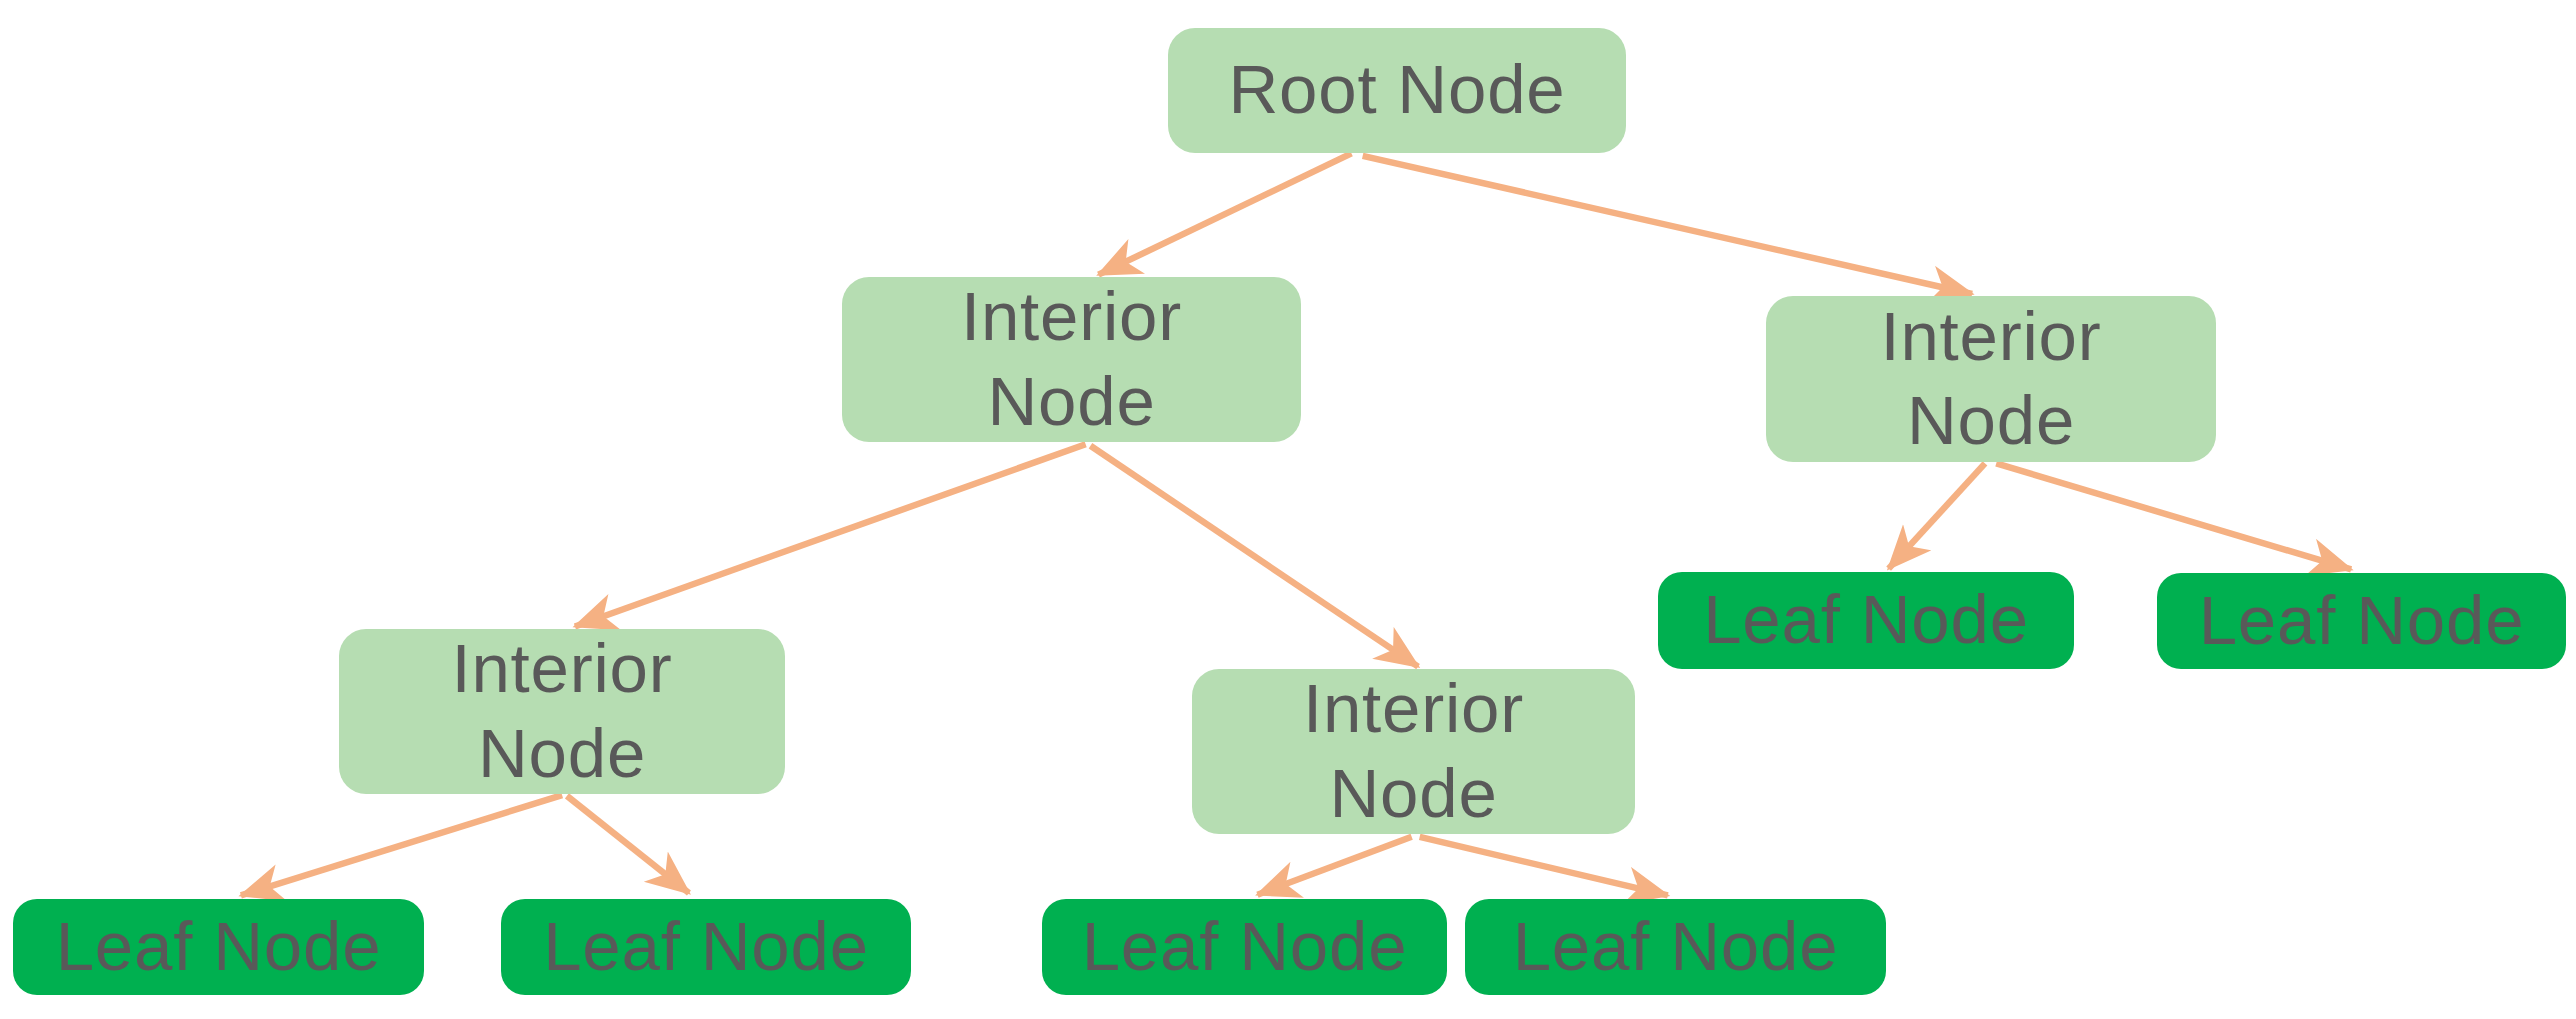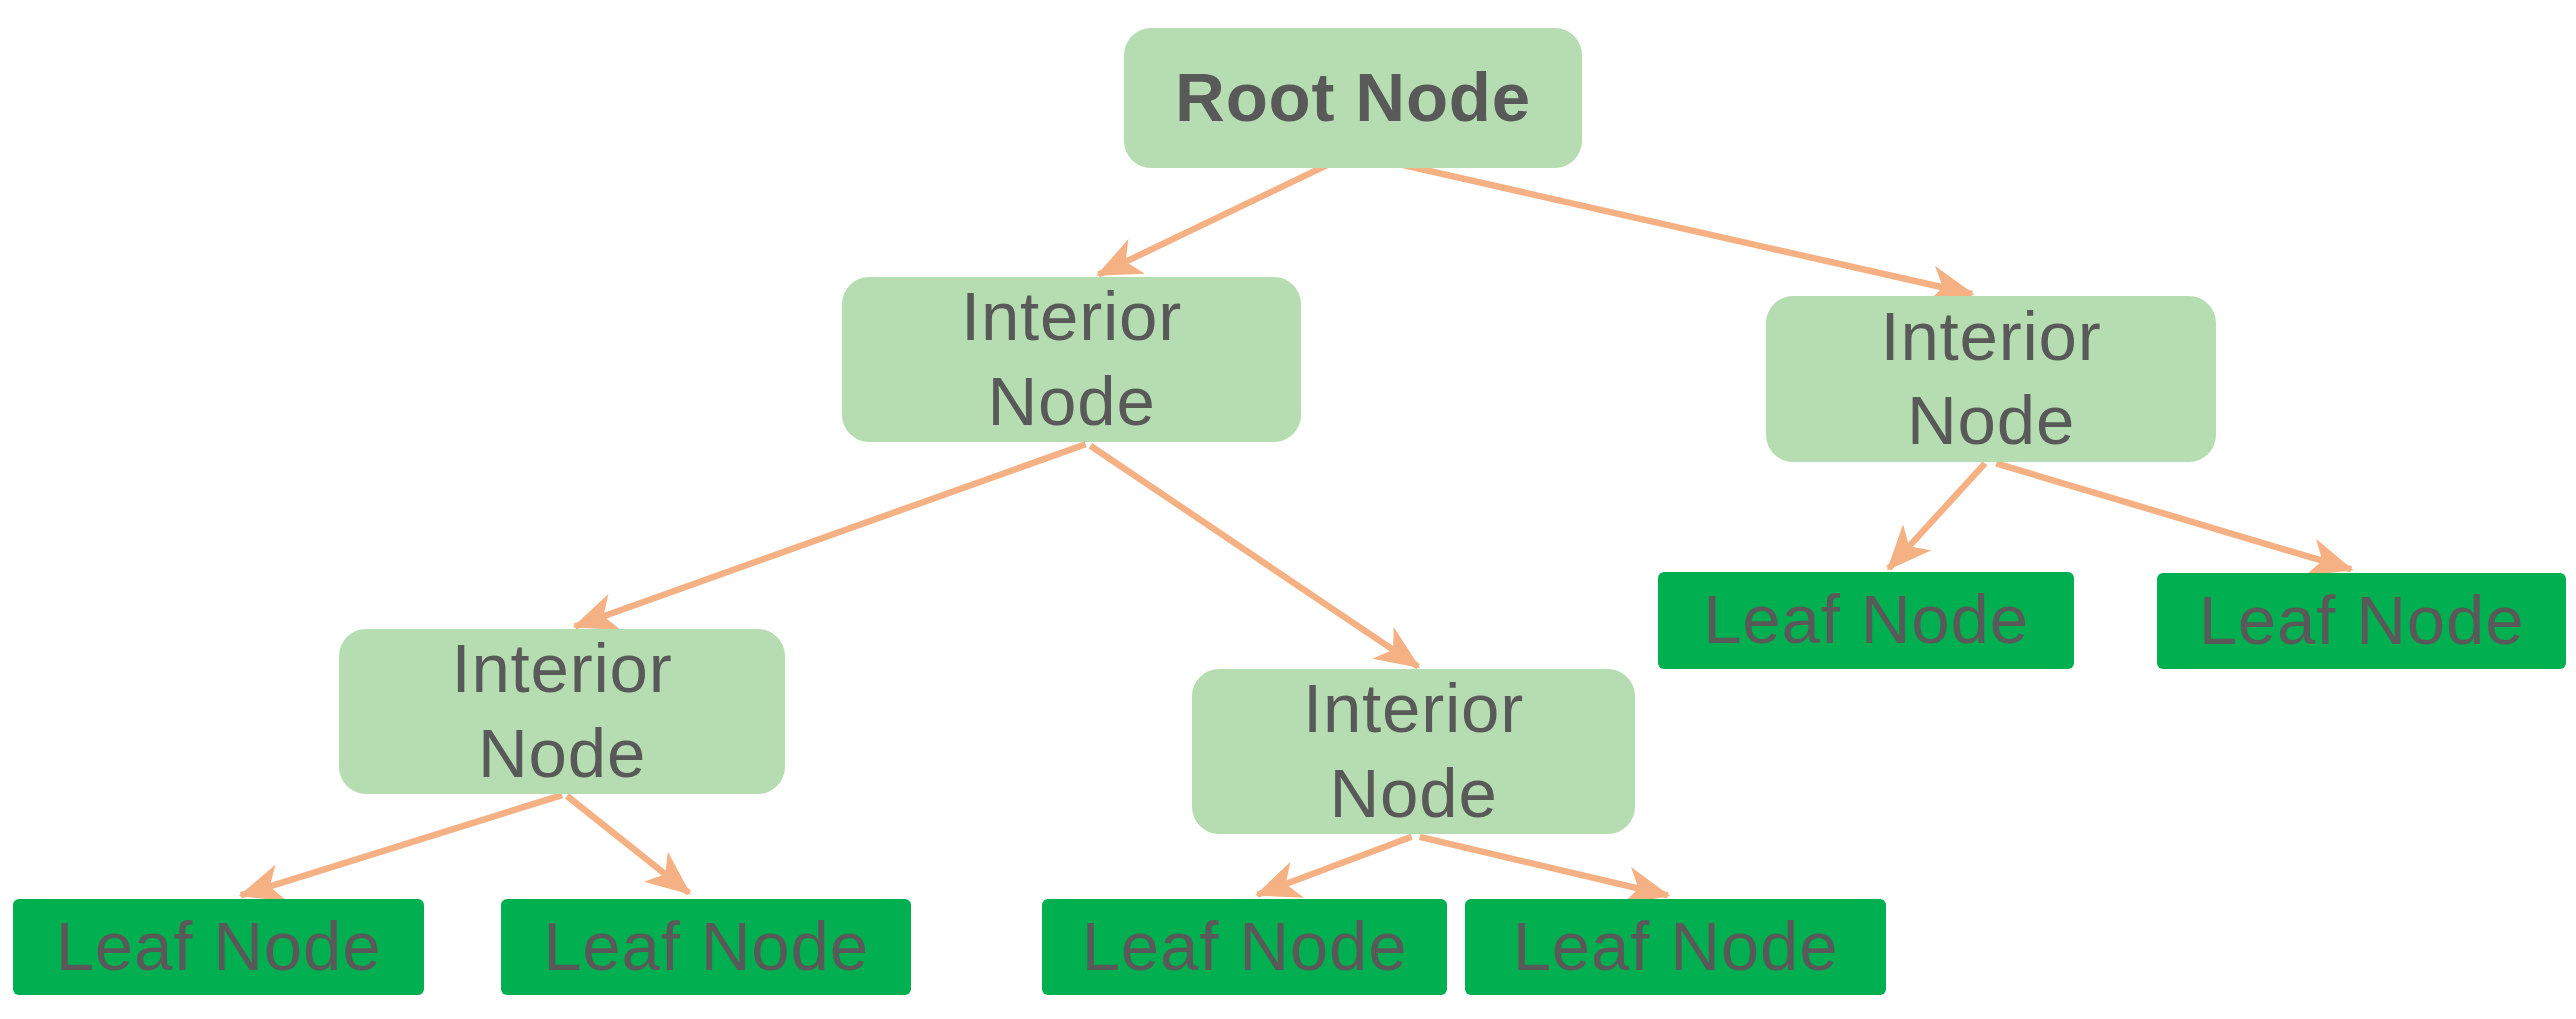--- a/index.html
+++ b/index.html
@@ -15,21 +15,21 @@
   #edges .arrowhead{fill:var(--edge,#F5B183);}
   .node{
     position:absolute;
     display:flex;flex-direction:column;
     align-items:center;justify-content:center;
     color:var(--text,#595959);
     font-size:69px;letter-spacing:0.8px;line-height:1.22;
     text-align:center;white-space:nowrap;
   }
   .node.interior{background:var(--interior-fill,#B6DDB2);border-radius:27px;}
-  .node.leaf{background:var(--leaf-fill,#00B050);border-radius:6px;}
+  .node.leaf{background:var(--leaf-fill,#00B050);border-radius:24px;}
   .node span{display:block;}
   .node span:empty{display:none;}
 </style>
 </head>
 <body>
 
 <div id="canvas">
 
   <svg id="edges" viewBox="0 0 3208 1270">
     <defs>
@@ -42,21 +42,21 @@
     <line x1="1352" y1="553" x2="716" y2="780" marker-end="url(#arrow)"></line>
     <line x1="1358" y1="555" x2="1766" y2="830" marker-end="url(#arrow)"></line>
     <line x1="700" y1="990" x2="300" y2="1115" marker-end="url(#arrow)"></line>
     <line x1="706" y1="991" x2="858" y2="1112" marker-end="url(#arrow)"></line>
     <line x1="1758" y1="1042" x2="1566" y2="1114" marker-end="url(#arrow)"></line>
     <line x1="1768" y1="1042" x2="2077" y2="1115" marker-end="url(#arrow)"></line>
     <line x1="2472" y1="577" x2="2352" y2="708" marker-end="url(#arrow)"></line>
     <line x1="2486" y1="577" x2="2928" y2="709" marker-end="url(#arrow)"></line>
   </svg>
 
-  <div class="node interior" style="left:1124px;top:28px;width:458px;height:140px;font-weight:bold;">
+  <div class="node interior" style="left:1168px;top:28px;width:458px;height:125px;">
     <span>Root Node</span>
   </div>
 
   <div class="node interior" style="left:842px;top:277px;width:459px;height:165px;">
     <span>Interior</span>
     <span>Node</span>
   </div>
 
   <div class="node interior" style="left:1766px;top:296px;width:450px;height:166px;">
     <span>Interior</span>

